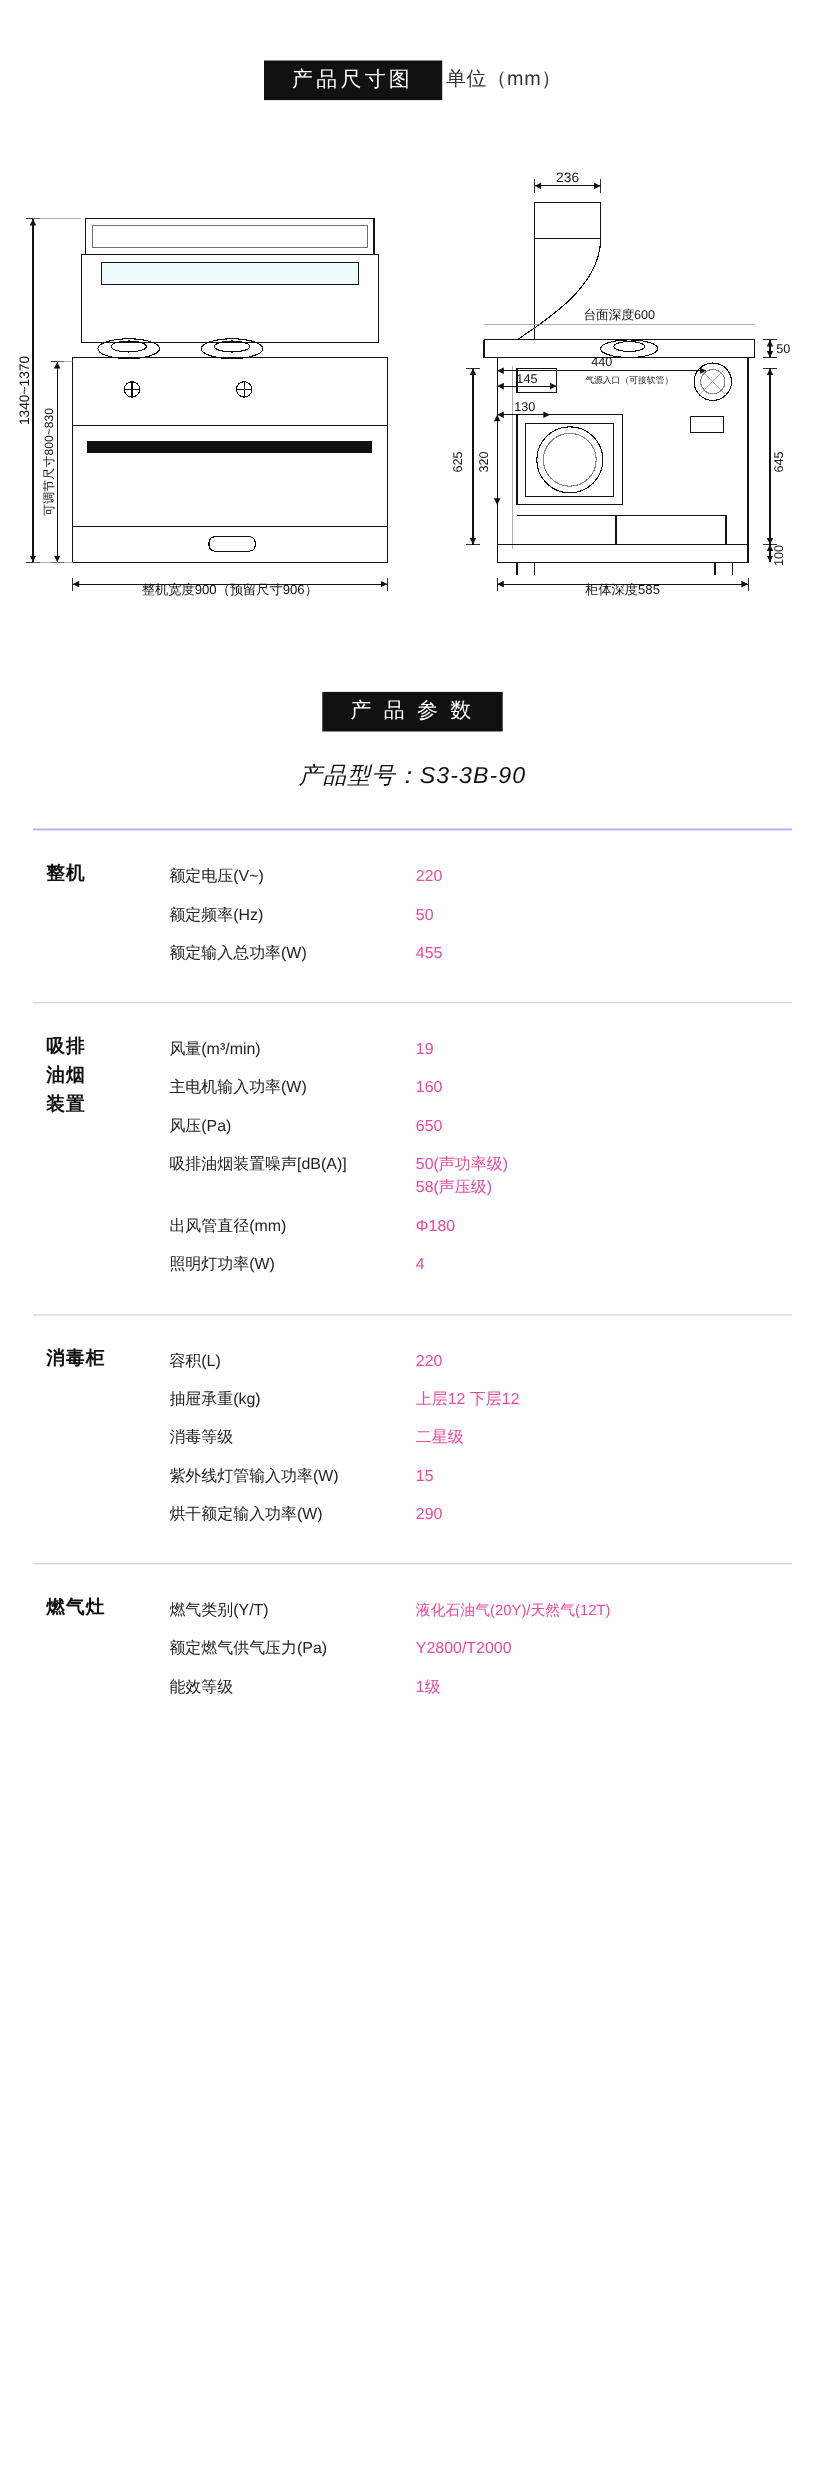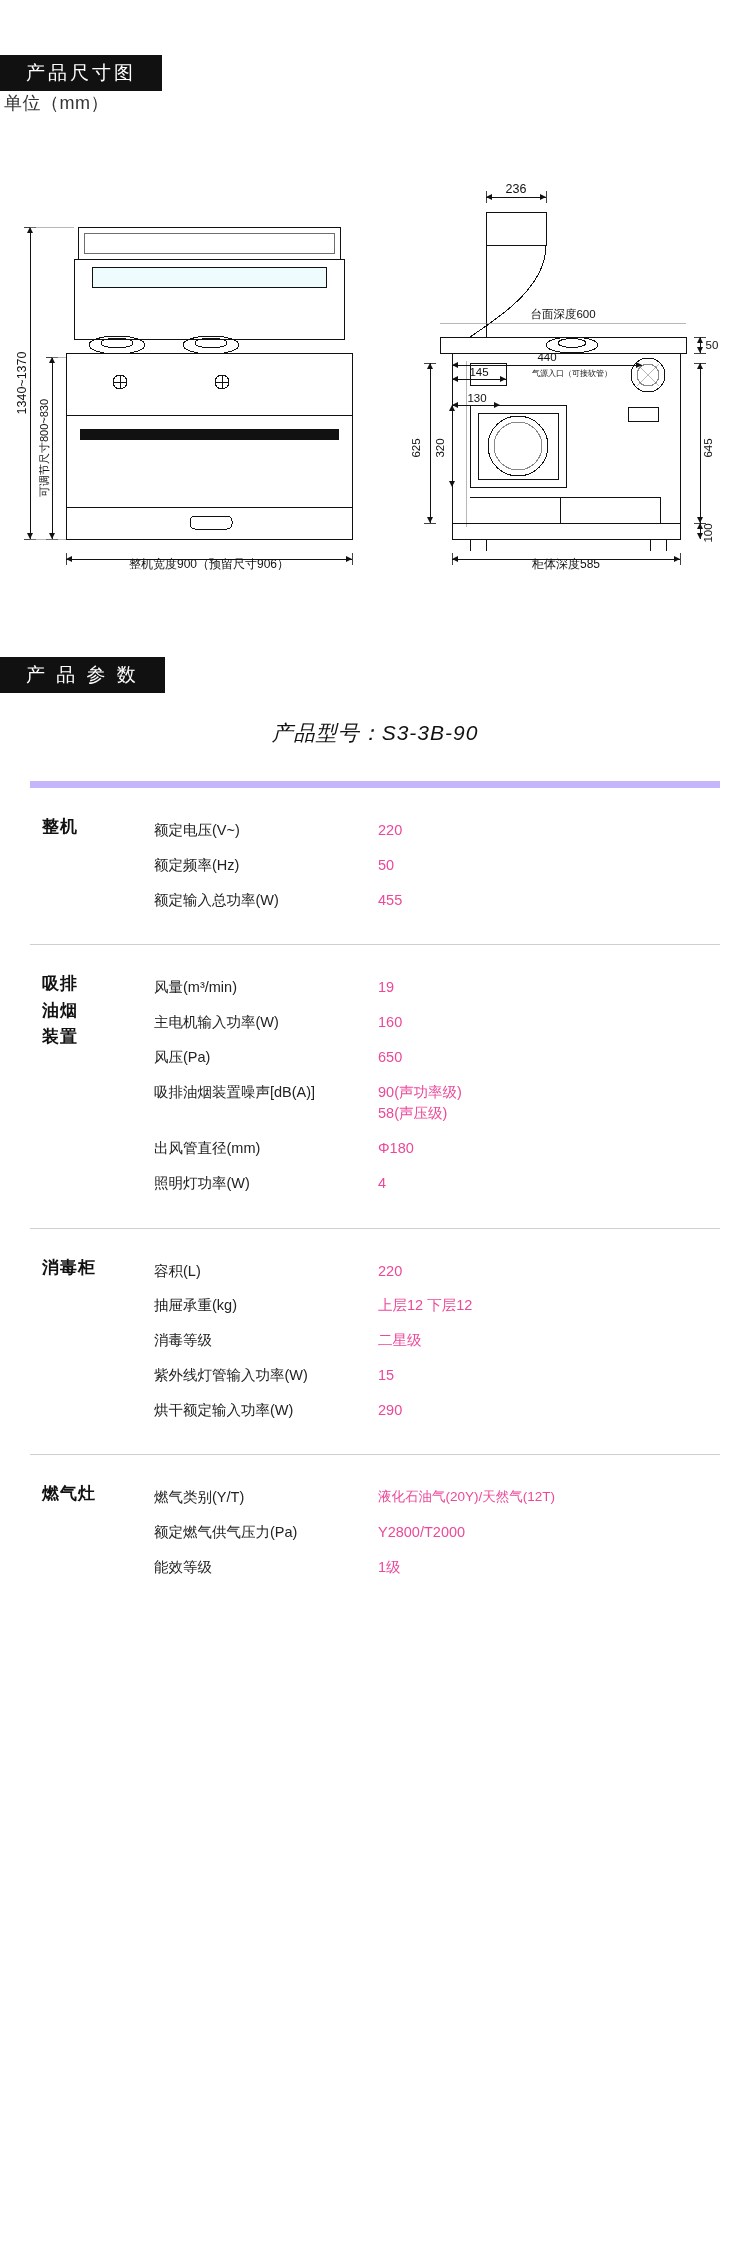--- a/index.html
+++ b/index.html
@@ -15,42 +15,42 @@
   
   .pill{
     display:inline-block;
     background:#111111;
     color:#ffffff;
     font-size:19px;
     letter-spacing:3px;
     padding:8px 26px 9px 26px;
     line-height:1;
   }
-  .title-row{display:flex;align-items:flex-start;justify-content:center;flex-direction:column;}
+  .title-row{display:flex;align-items:center;justify-content:center;}
   .unit{
     font-size:18px;color:#333;margin-left:4px;margin-bottom:4px;letter-spacing:0.5px;
   }
 
   
   .drawing{position:relative;width:750px;height:420px;margin-top:48px;}
   .drawing svg{display:block;}
 
   
   .params-wrap{margin-top:70px;}
   .model{
     text-align:center;
     font-size:21px;
     margin-top:26px;
     letter-spacing:1px;
     color:#111;
     font-style:italic;
   }
   .table{
     margin:34px 30px 0 30px;
-    border-top:7px solid #c4b5fd;
+    border-top:2px solid #c4b5fd;
   }
   .group{
     display:flex;
     border-bottom:1px solid #cfcfcf;
     padding:26px 0 26px 0;
   }
   .group:last-child{border-bottom:none;}
   .gname{
     width:112px;
     flex:0 0 112px;
@@ -260,21 +260,21 @@
             <div class="row">
               <div class="rlabel">主电机输入功率(W)</div>
               <div class="rvalue">160</div>
             </div>
             <div class="row">
               <div class="rlabel">风压(Pa)</div>
               <div class="rvalue">650</div>
             </div>
             <div class="row">
               <div class="rlabel">吸排油烟装置噪声[dB(A)]</div>
-              <div class="rvalue">90(声功率级)
+              <div class="rvalue">50(声功率级)
 58(声压级)</div>
             </div>
             <div class="row">
               <div class="rlabel">出风管直径(mm)</div>
               <div class="rvalue">Φ180</div>
             </div>
             <div class="row">
               <div class="rlabel">照明灯功率(W)</div>
               <div class="rvalue">4</div>
             </div>

